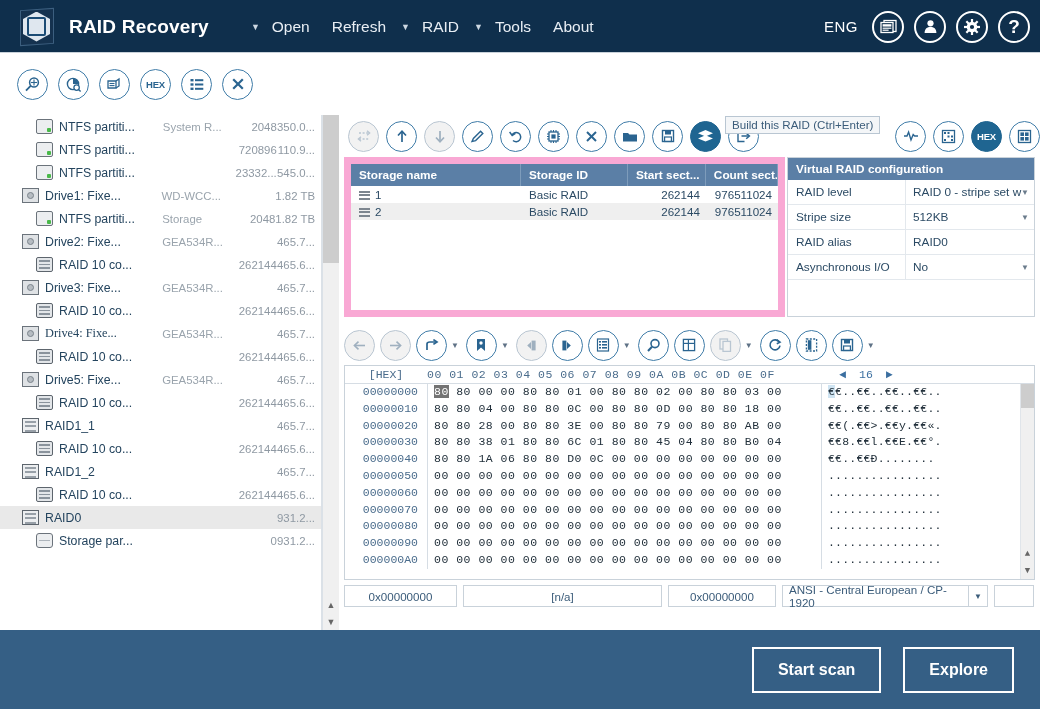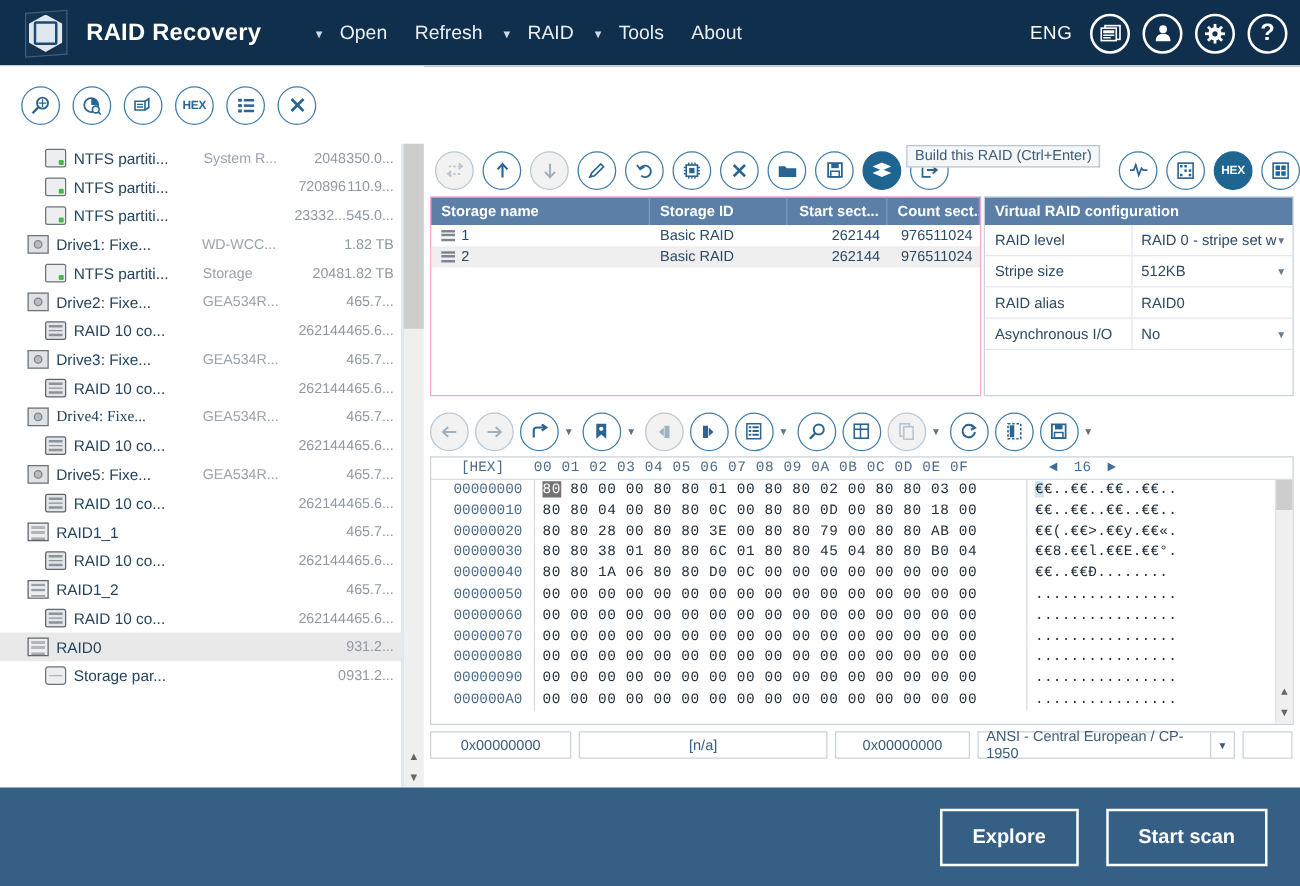--- a/index.html
+++ b/index.html
@@ -81,21 +81,21 @@
   #sb-thumb{ position:absolute; left:0; top:0; width:16px; height:148px; background:#cdcdcd;}
   .sb-arrow{ position:absolute; left:0; width:16px; height:17px; display:flex; align-items:center; justify-content:center; color:#666; font-size:9px;}
   .sb-arrow.up{ bottom:17px;} .sb-arrow.dn{ bottom:0;}
 
   
   #rightpane{ position:absolute; left:340px; top:115px; width:700px; height:515px; background:#fff; }
   #rtoolbar{ height:42px; display:flex; align-items:center; padding-left:8px; gap:7px; position:relative;}
   #rtoolbar .spacer{ flex:1; }
 
   
-  #tablewrap{ position:absolute; left:4px; top:42px; width:441px; height:160px; border:1px solid #f9a8d4; }
+  #tablewrap{ position:absolute; left:4px; top:42px; width:441px; height:160px; border:7px solid #f9a8d4; }
   .thead{ display:flex; height:22px; background:#5b7fa6; color:#fff; font-weight:bold; font-size:11.8px;}
   .thead div{ padding:4px 6px 0 8px; white-space:nowrap; overflow:hidden; border-right:1px solid #7e9cbb;}
   .trow{ display:flex; height:17px; font-size:11.6px; color:#2b4a64; align-items:center;}
   .trow.alt{ background:#efefef;}
   .trow div{ padding:0 6px 0 8px; white-space:nowrap; overflow:hidden;}
   .c-name{ width:175px;} .c-id{ width:110px;} .c-start{ width:80px; text-align:right;} .c-count{ width:74px; text-align:right;}
   .rowicon{ display:inline-block; width:11px; height:9px; margin-right:5px; position:relative; vertical-align:-1px;}
   .rowicon i{ position:absolute; left:0; width:11px; height:1.8px; background:#7d868f;}
   .rowicon i:nth-child(1){top:0;} .rowicon i:nth-child(2){top:3.4px;} .rowicon i:nth-child(3){top:6.8px;}
 
@@ -764,23 +764,23 @@
       <div class="sb-arrow up" style="width:13px">▲</div>
       <div class="sb-arrow dn" style="width:13px">▼</div>
     </div>
   </div>
 
   <div id="statusrow">
     <div class="sfield" style="width:113px">0x00000000</div>
     <div class="sfield" style="width:199px">[n/a]</div>
     <div class="sfield" style="width:108px">0x00000000</div>
     <div class="sfield left" style="width:206px">
-      <span>ANSI - Central European / CP-1950</span>
+      <span>ANSI - Central European / CP-1920</span>
       <span class="dd">▼</span>
     </div>
     <div class="sfield" style="width:40px"></div>
   </div>
 </div>
 
 <div id="footer">
+  <div class="fbtn">Start scan</div>
   <div class="fbtn">Explore</div>
-  <div class="fbtn">Start scan</div>
 </div>
 
 </body></html>

